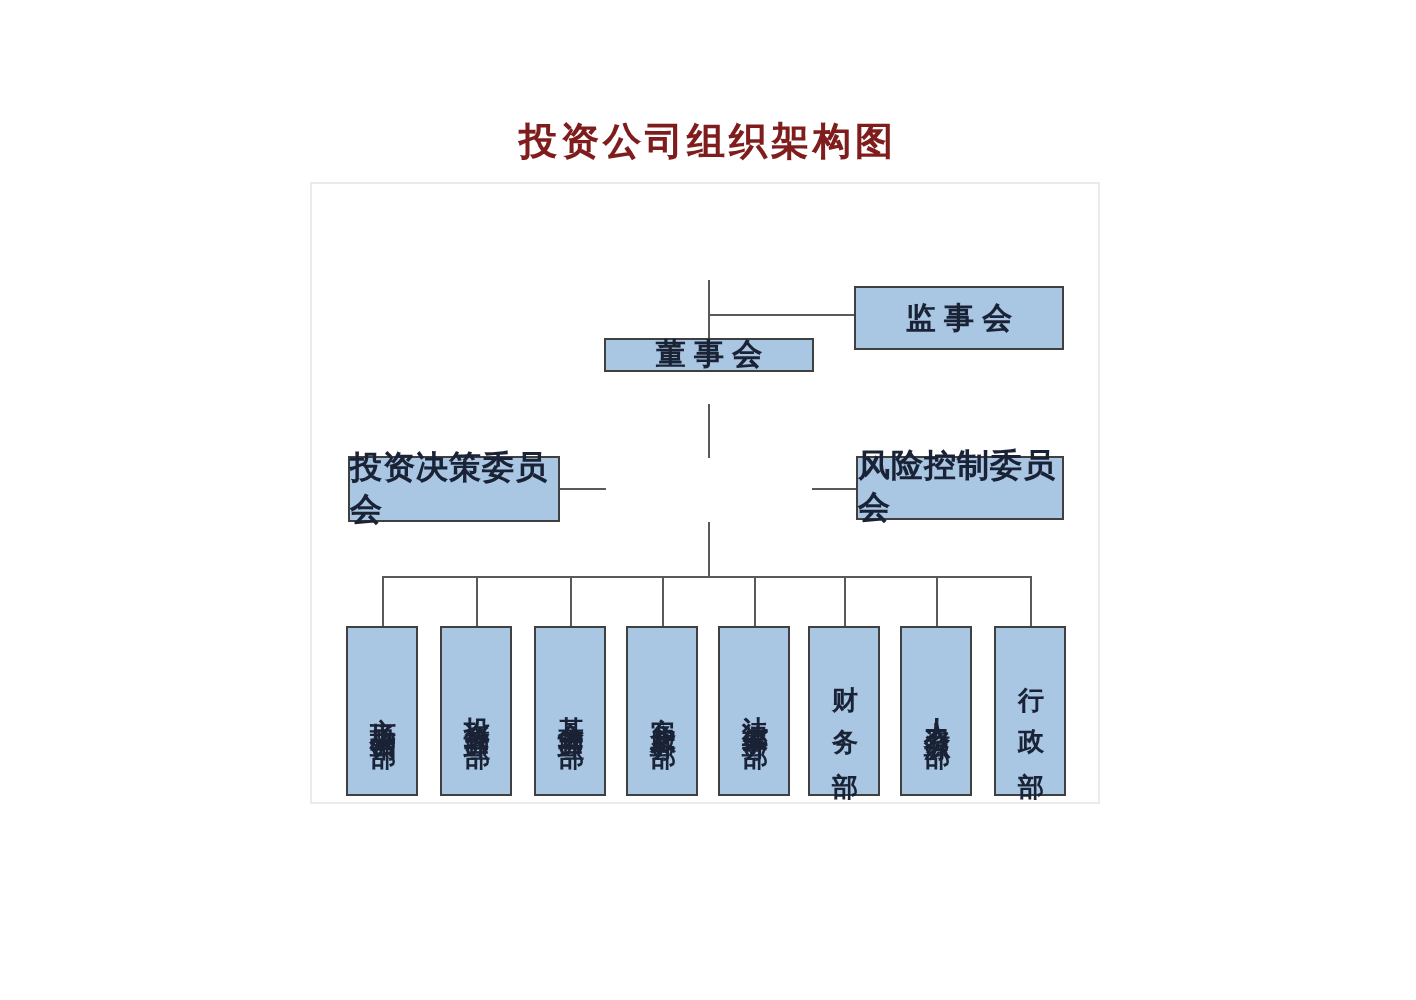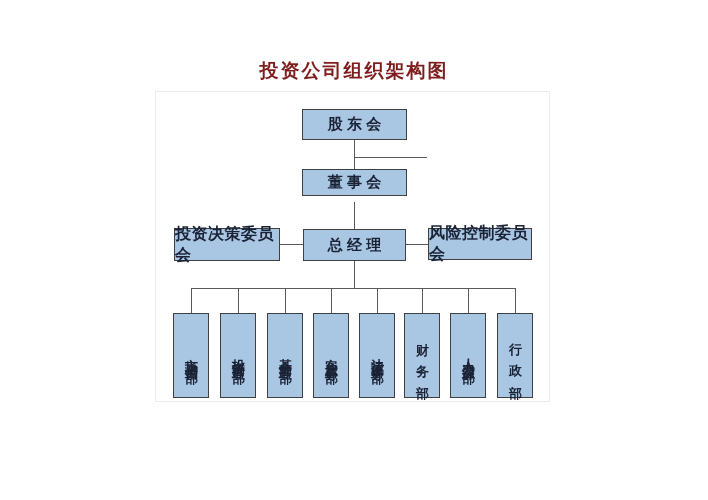--- a/index.html
+++ b/index.html
@@ -52,21 +52,21 @@
     letter-spacing: 3px;
     white-space: pre;
   }
   .line {
     position: absolute;
     background: #595959;
   }
   
   .n-shareholders { left: 302px; top: 109px; width: 105px; height: 31px; }
   .n-supervisory  { left: 427px; top: 143px; width: 105px; height: 32px; }
-  .n-board        { left: 302px; top: 169px; width: 105px; height: 27px; }
+  .n-board        { left: 302px; top: 169px; width: 105px; height: 17px; }
   .n-invest       { left: 174px; top: 228px; width: 106px; height: 33px; }
   .n-gm           { left: 303px; top: 229px; width: 103px; height: 32px; }
   .n-risk         { left: 428px; top: 228px; width: 104px; height: 32px; }
   .dept { top: 313px; width: 36px; height: 85px; }
   .d0 { left: 173px; } .d1 { left: 220px; } .d2 { left: 267px; } .d3 { left: 313px; }
   .d4 { left: 359px; } .d5 { left: 404px; } .d6 { left: 450px; } .d7 { left: 497px; }
   
   .c-sh-board   { left: 354px; top: 140px; width: 1px; height: 29px; }
   .c-supervisory{ left: 354px; top: 157px; width: 73px; height: 1px; }
   .c-board-gm   { left: 354px; top: 202px; width: 1px; height: 27px; }
@@ -96,24 +96,23 @@
   <div class="line c-bus"></div>
   <div class="line drop p0"></div>
   <div class="line drop p1"></div>
   <div class="line drop p2"></div>
   <div class="line drop p3"></div>
   <div class="line drop p4"></div>
   <div class="line drop p5"></div>
   <div class="line drop p6"></div>
   <div class="line drop p7"></div>
 
-  <div class="node h n-shareholders">股 东 会</div>
+  <div class="node h n-supervisory">监 事 会</div>
   <div class="node h n-board">董 事 会</div>
   <div class="node committee n-invest">投资决策委员会</div>
-  <div class="node h n-gm">总 经 理</div>
   <div class="node committee n-risk">风险控制委员会</div>
 
   <div class="node vert dept d0">市场营销部</div>
   <div class="node vert dept d1">投资管理部</div>
   <div class="node vert dept d2">基金管理部</div>
   <div class="node vert dept d3">客户服务部</div>
   <div class="node vert dept d4">法律事务部</div>
   <div class="node vert dept d5">财 务 部</div>
   <div class="node vert dept d6">人力资源部</div>
   <div class="node vert dept d7">行 政 部</div>

